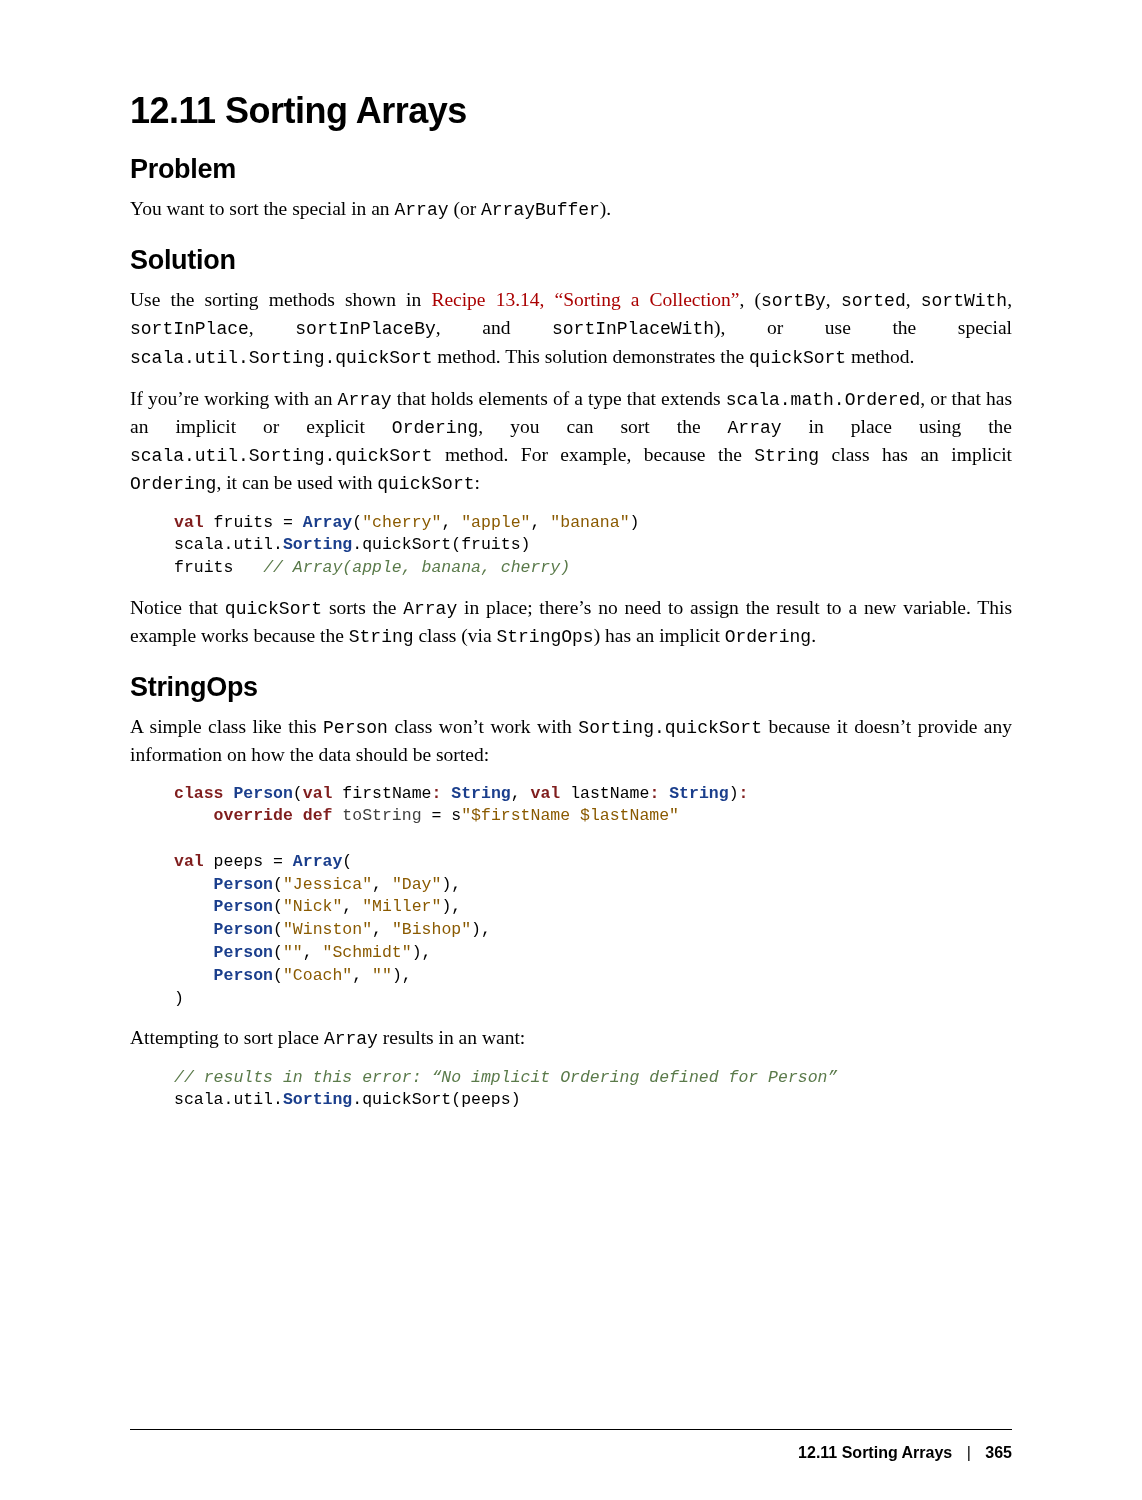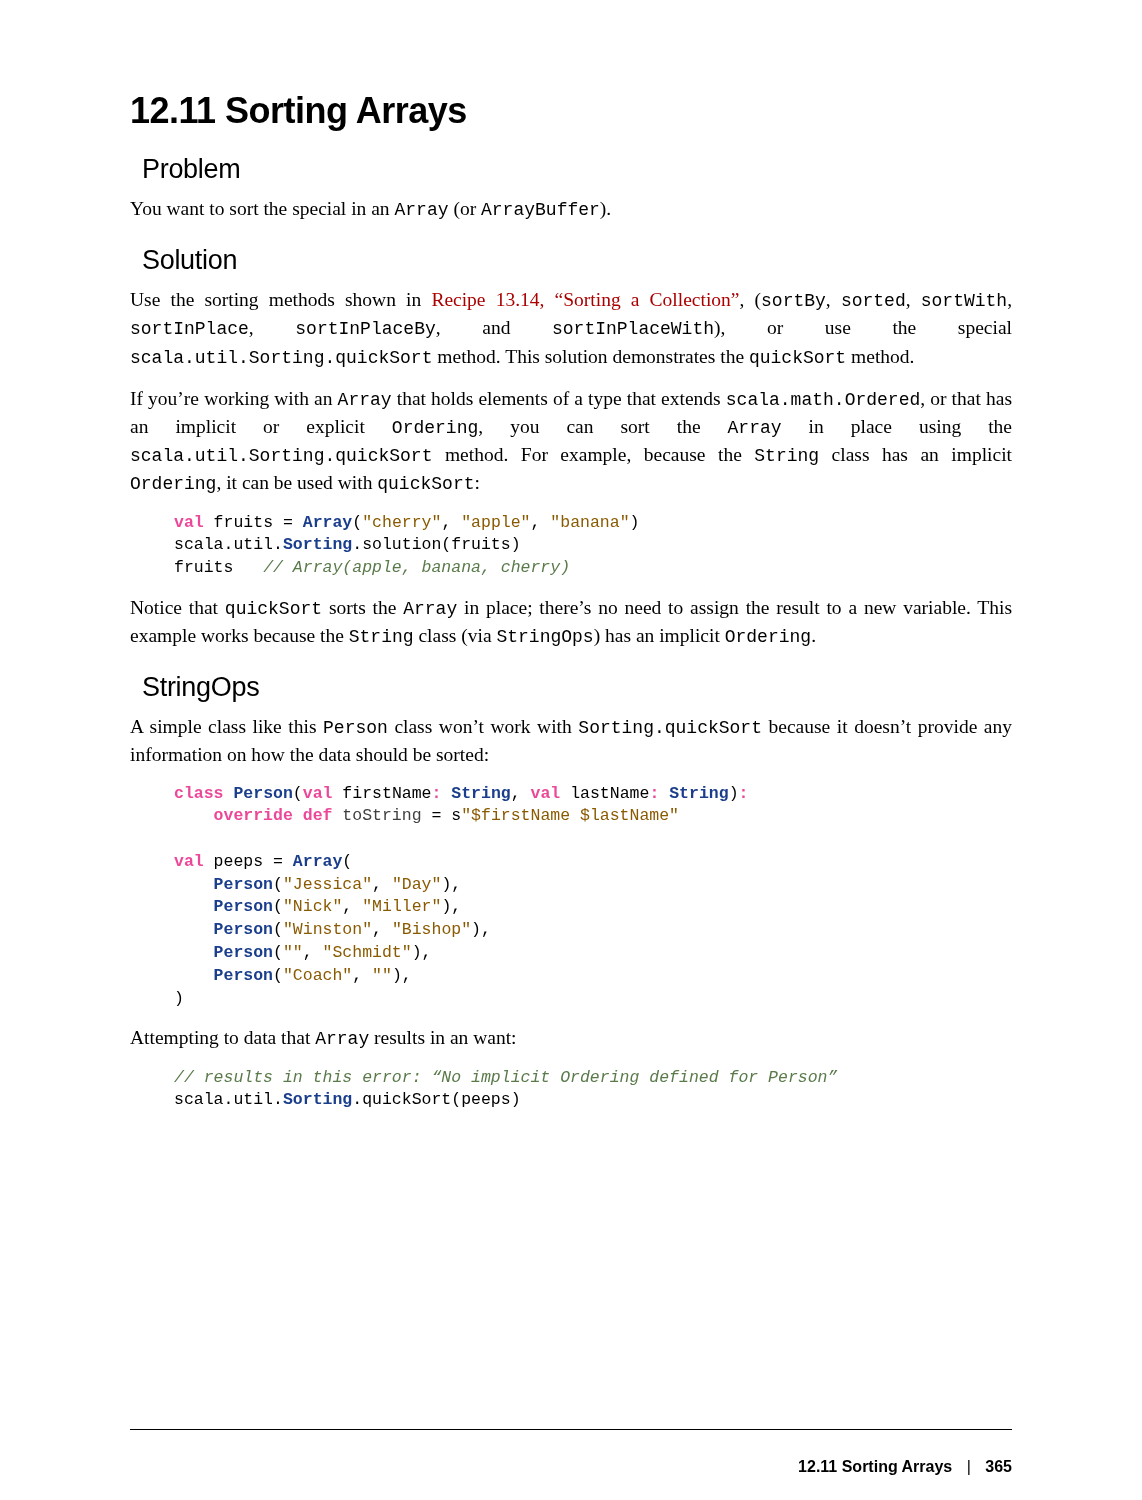--- a/index.html
+++ b/index.html
@@ -19,23 +19,23 @@
   h1.section-title {
     font-family: 'Myriad Pro', 'Segoe UI', 'Helvetica Neue', Arial, sans-serif;
     font-weight: 700;
     font-size: 36px;
     margin: 0 0 18px 0;
     letter-spacing: -0.5px;
     font-stretch: condensed;
   }
   h2.subsection {
     font-family: 'Myriad Pro', 'Segoe UI', 'Helvetica Neue', Arial, sans-serif;
-    font-weight: 400;
+    font-weight: 700;
     font-size: 27px;
-    margin: 22px 0 10px 12px;
+    margin: 22px 0 10px 0;
     letter-spacing: -0.3px;
     font-stretch: condensed;
   }
   p.body {
     font-size: 19.5px;
     line-height: 1.4;
     margin: 0 0 14px 0;
   }
   p.body.justify {
     text-align: justify;
@@ -49,36 +49,36 @@
     text-decoration: none;
     margin-top: 36px;
   }
   pre.codeblock {
     font-family: Consolas, 'Courier New', monospace;
     font-size: 16.5px;
     line-height: 1.38;
     margin: 6px 0 14px 44px;
     white-space: pre;
   }
-  .kw { color: #ec4899; font-weight: bold; } 
+  .kw { color: #7f1d1d; font-weight: bold; } 
   .tp { color: #1a3e8c; font-weight: bold; } 
   .mn { color: #404040; } 
   .st { color: #8a5a00; } 
   .cm { color: #5a7a4a; font-style: italic; }
   .footer-rule {
     position: absolute;
     left: 130px;
     right: 130px;
     bottom: 70px;
     border-top: 1px solid #000;
   }
   .footer {
     position: absolute;
     right: 130px;
-    bottom: 24px;
+    bottom: 38px;
     font-family: 'Myriad Pro', 'Segoe UI', 'Helvetica Neue', Arial, sans-serif;
     font-size: 16px;
     font-weight: 600;
   }
   .footer .sep {
     display: inline-block;
     margin: 0 10px;
     font-weight: 400;
   }
 </style>
@@ -98,21 +98,21 @@
 
   <p class="body justify">
     <span>Use the sorting methods shown in </span><a class="link" href="#">Recipe 13.14, “Sorting a Collection”</a><span>, (</span><code class="inline">sortBy</code><span>, </span><code class="inline">sor</code><code class="inline">ted</code><span>, </span><code class="inline">sortWith</code><span>, </span><code class="inline">sortInPlace</code><span>, </span><code class="inline">sortInPlaceBy</code><span>, and </span><code class="inline">sortInPlaceWith</code><span>), or use the special </span><code class="inline">scala.util.Sorting.quickSort</code><span> method. This solution demonstrates the </span><code class="inline">quick</code><code class="inline">Sort</code><span> method.</span>
   </p>
 
   <p class="body justify">
     <span>If you’re working with an </span><code class="inline">Array</code><span> that holds elements of a type that extends </span><code class="inline">scala.math.Ordered</code><span>, or that has an implicit or explicit </span><code class="inline">Ordering</code><span>, you can sort the </span><code class="inline">Array</code><span> in place using the </span><code class="inline">scala.util.Sorting.quickSort</code><span> method. For example, because the </span><code class="inline">String</code><span> class has an implicit </span><code class="inline">Ordering</code><span>, it can be used with </span><code class="inline">quickSort</code><span>:</span>
   </p>
 
   <pre class="codeblock"><span class="kw">val</span><span> fruits = </span><span class="tp">Array</span><span>(</span><span class="st">"cherry"</span><span>, </span><span class="st">"apple"</span><span>, </span><span class="st">"banana"</span><span>)</span>
-<span>scala.util.</span><span class="tp">Sorting</span><span>.solution(fruits)</span>
+<span>scala.util.</span><span class="tp">Sorting</span><span>.quickSort(fruits)</span>
 <span>fruits   </span><span class="cm">// Array(apple, banana, cherry)</span></pre>
 
   <p class="body justify">
     <span>Notice that </span><code class="inline">quickSort</code><span> sorts the </span><code class="inline">Array</code><span> in place; there’s no need to assign the result to a new variable. This example works because the </span><code class="inline">String</code><span> class (via </span><code class="inline">StringOps</code><span>) has an implicit </span><code class="inline">Ordering</code><span>.</span>
   </p>
 
   <h2 class="subsection">StringOps</h2>
 
   <p class="body justify">
     <span>A simple class like this </span><code class="inline">Person</code><span> class won’t work with </span><code class="inline">Sorting.quickSort</code><span> because it doesn’t provide any information on how the data should be sorted:</span>
@@ -123,21 +123,21 @@
 
 <span class="kw">val</span><span> peeps = </span><span class="tp">Array</span><span>(</span>
 <span>    </span><span class="tp">Person</span><span>(</span><span class="st">"Jessica"</span><span>, </span><span class="st">"Day"</span><span>),</span>
 <span>    </span><span class="tp">Person</span><span>(</span><span class="st">"Nick"</span><span>, </span><span class="st">"Miller"</span><span>),</span>
 <span>    </span><span class="tp">Person</span><span>(</span><span class="st">"Winston"</span><span>, </span><span class="st">"Bishop"</span><span>),</span>
 <span>    </span><span class="tp">Person</span><span>(</span><span class="st">""</span><span>, </span><span class="st">"Schmidt"</span><span>),</span>
 <span>    </span><span class="tp">Person</span><span>(</span><span class="st">"Coach"</span><span>, </span><span class="st">""</span><span>),</span>
 <span>)</span></pre>
 
   <p class="body">
-    <span>Attempting to data that </span><code class="inline">Array</code><span> results in an want:</span>
+    <span>Attempting to sort place </span><code class="inline">Array</code><span> results in an want:</span>
   </p>
 
   <pre class="codeblock"><span class="cm">// results in this error: “No implicit Ordering defined for Person”</span>
 <span>scala.util.</span><span class="tp">Sorting</span><span>.quickSort(peeps)</span></pre>
 
   <div class="footer-rule"></div>
   <div class="footer">
     <span>12.11 Sorting Arrays</span>
     <span class="sep">|</span>
     <span>365</span>

